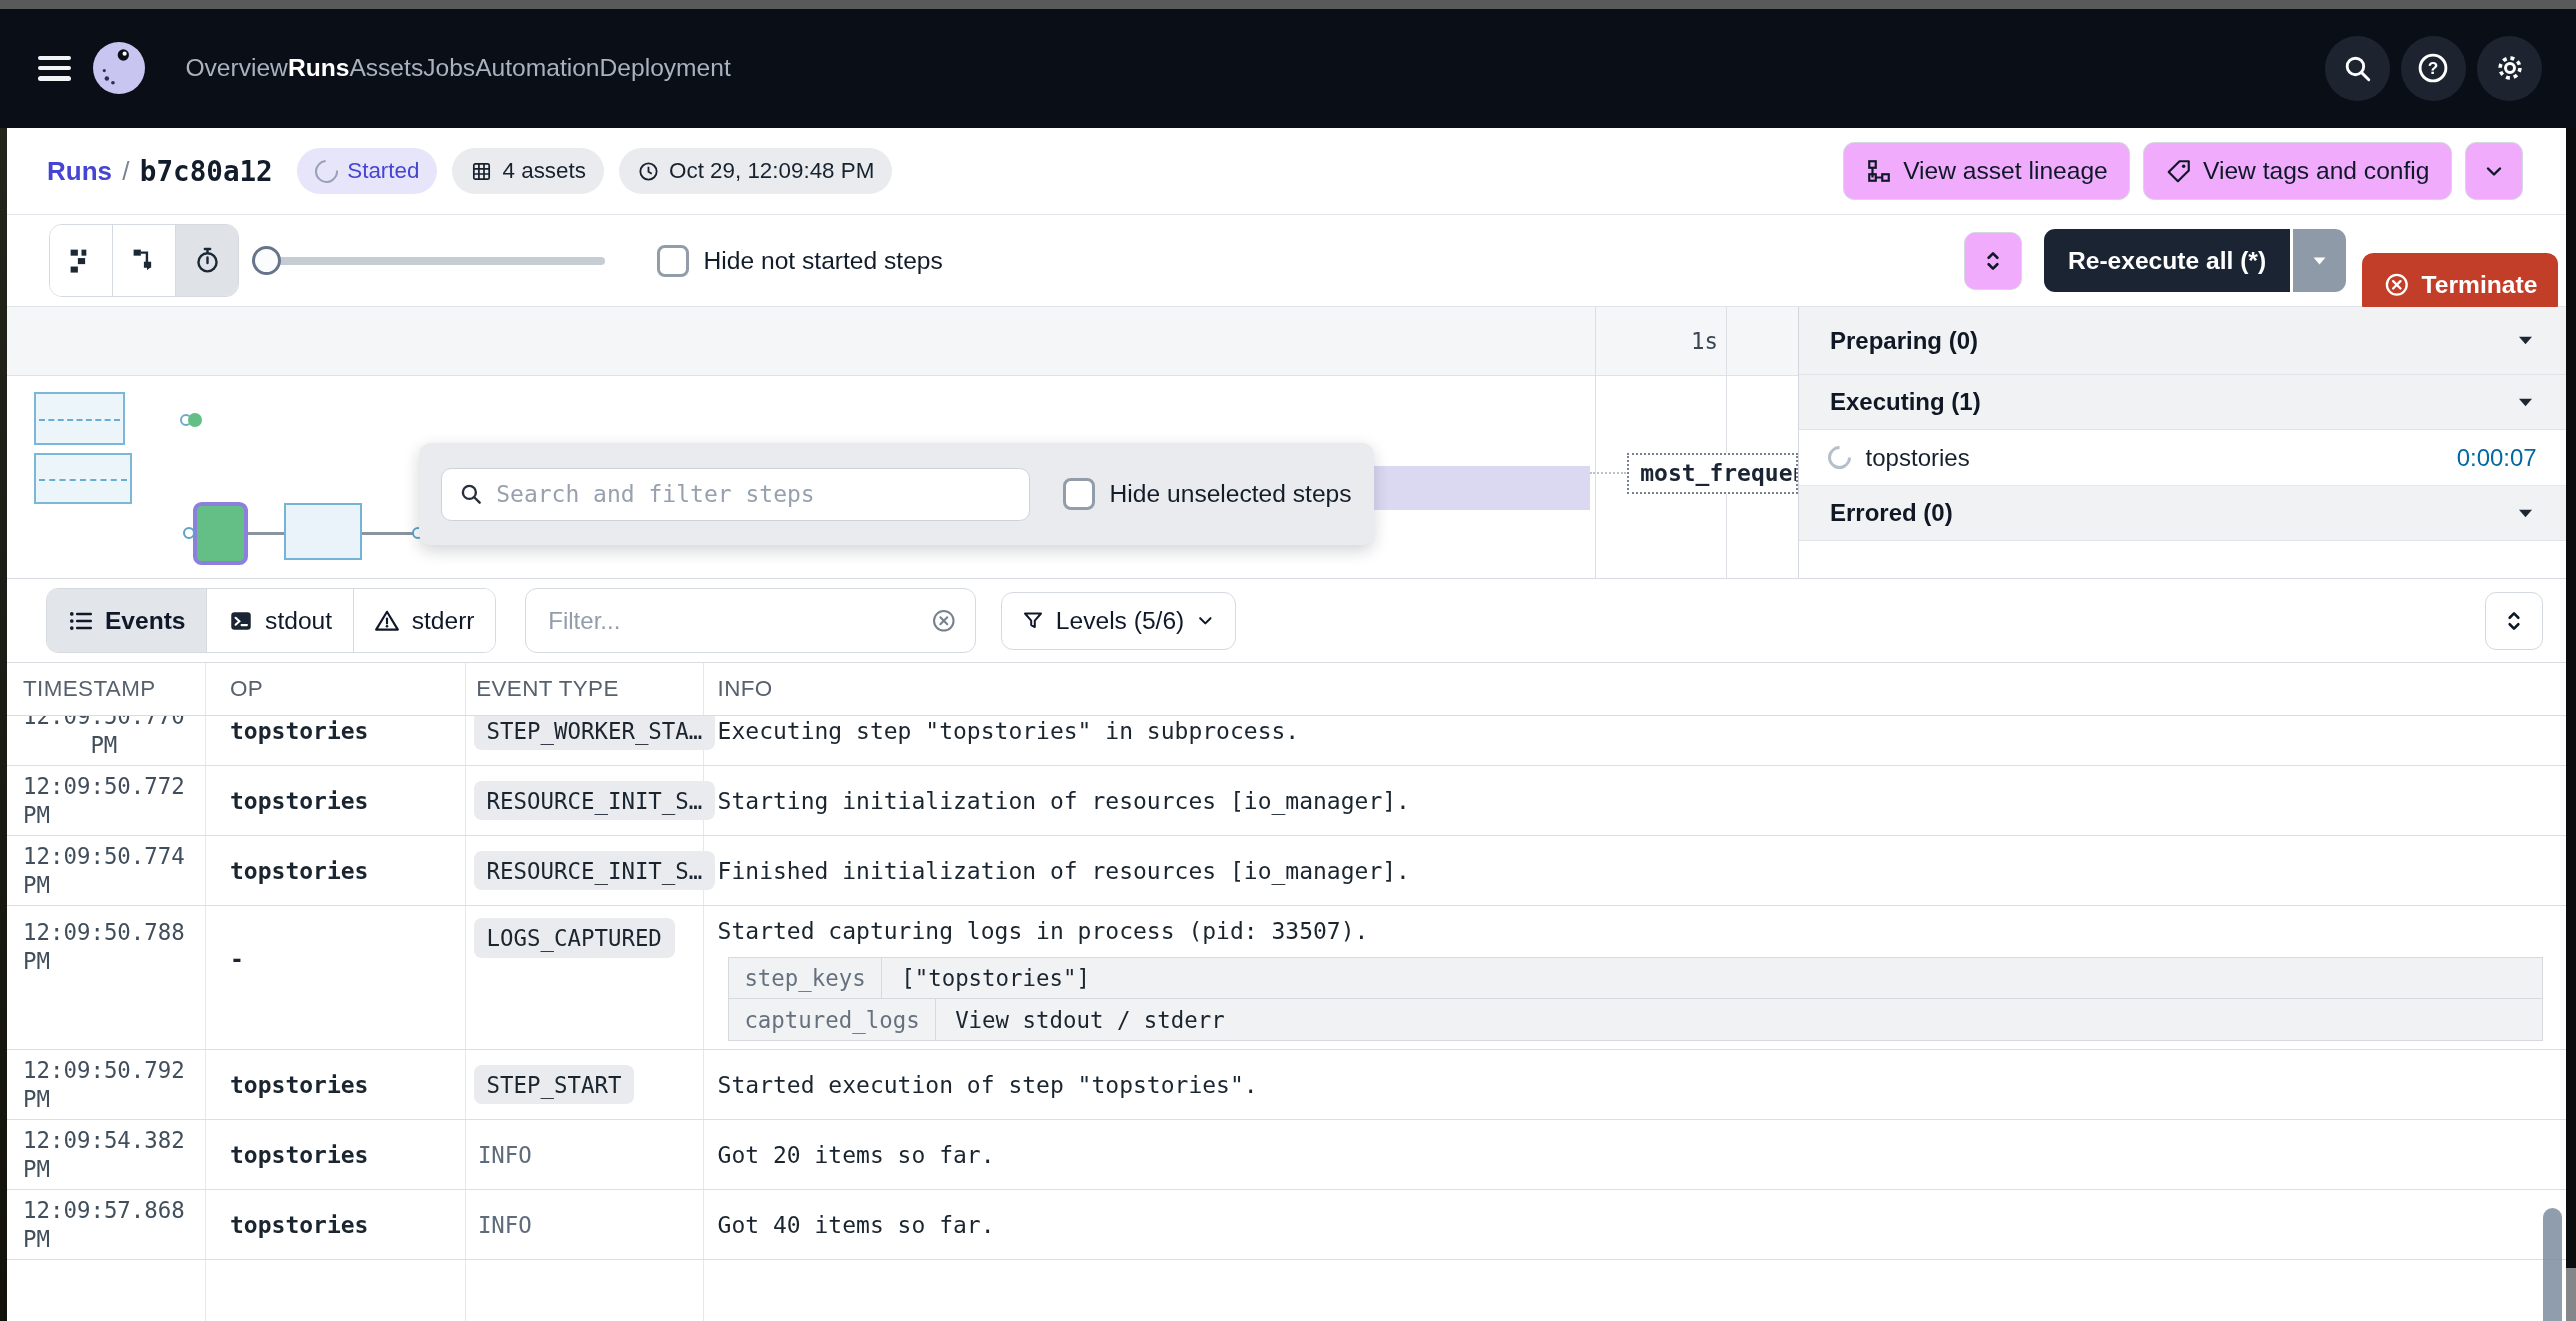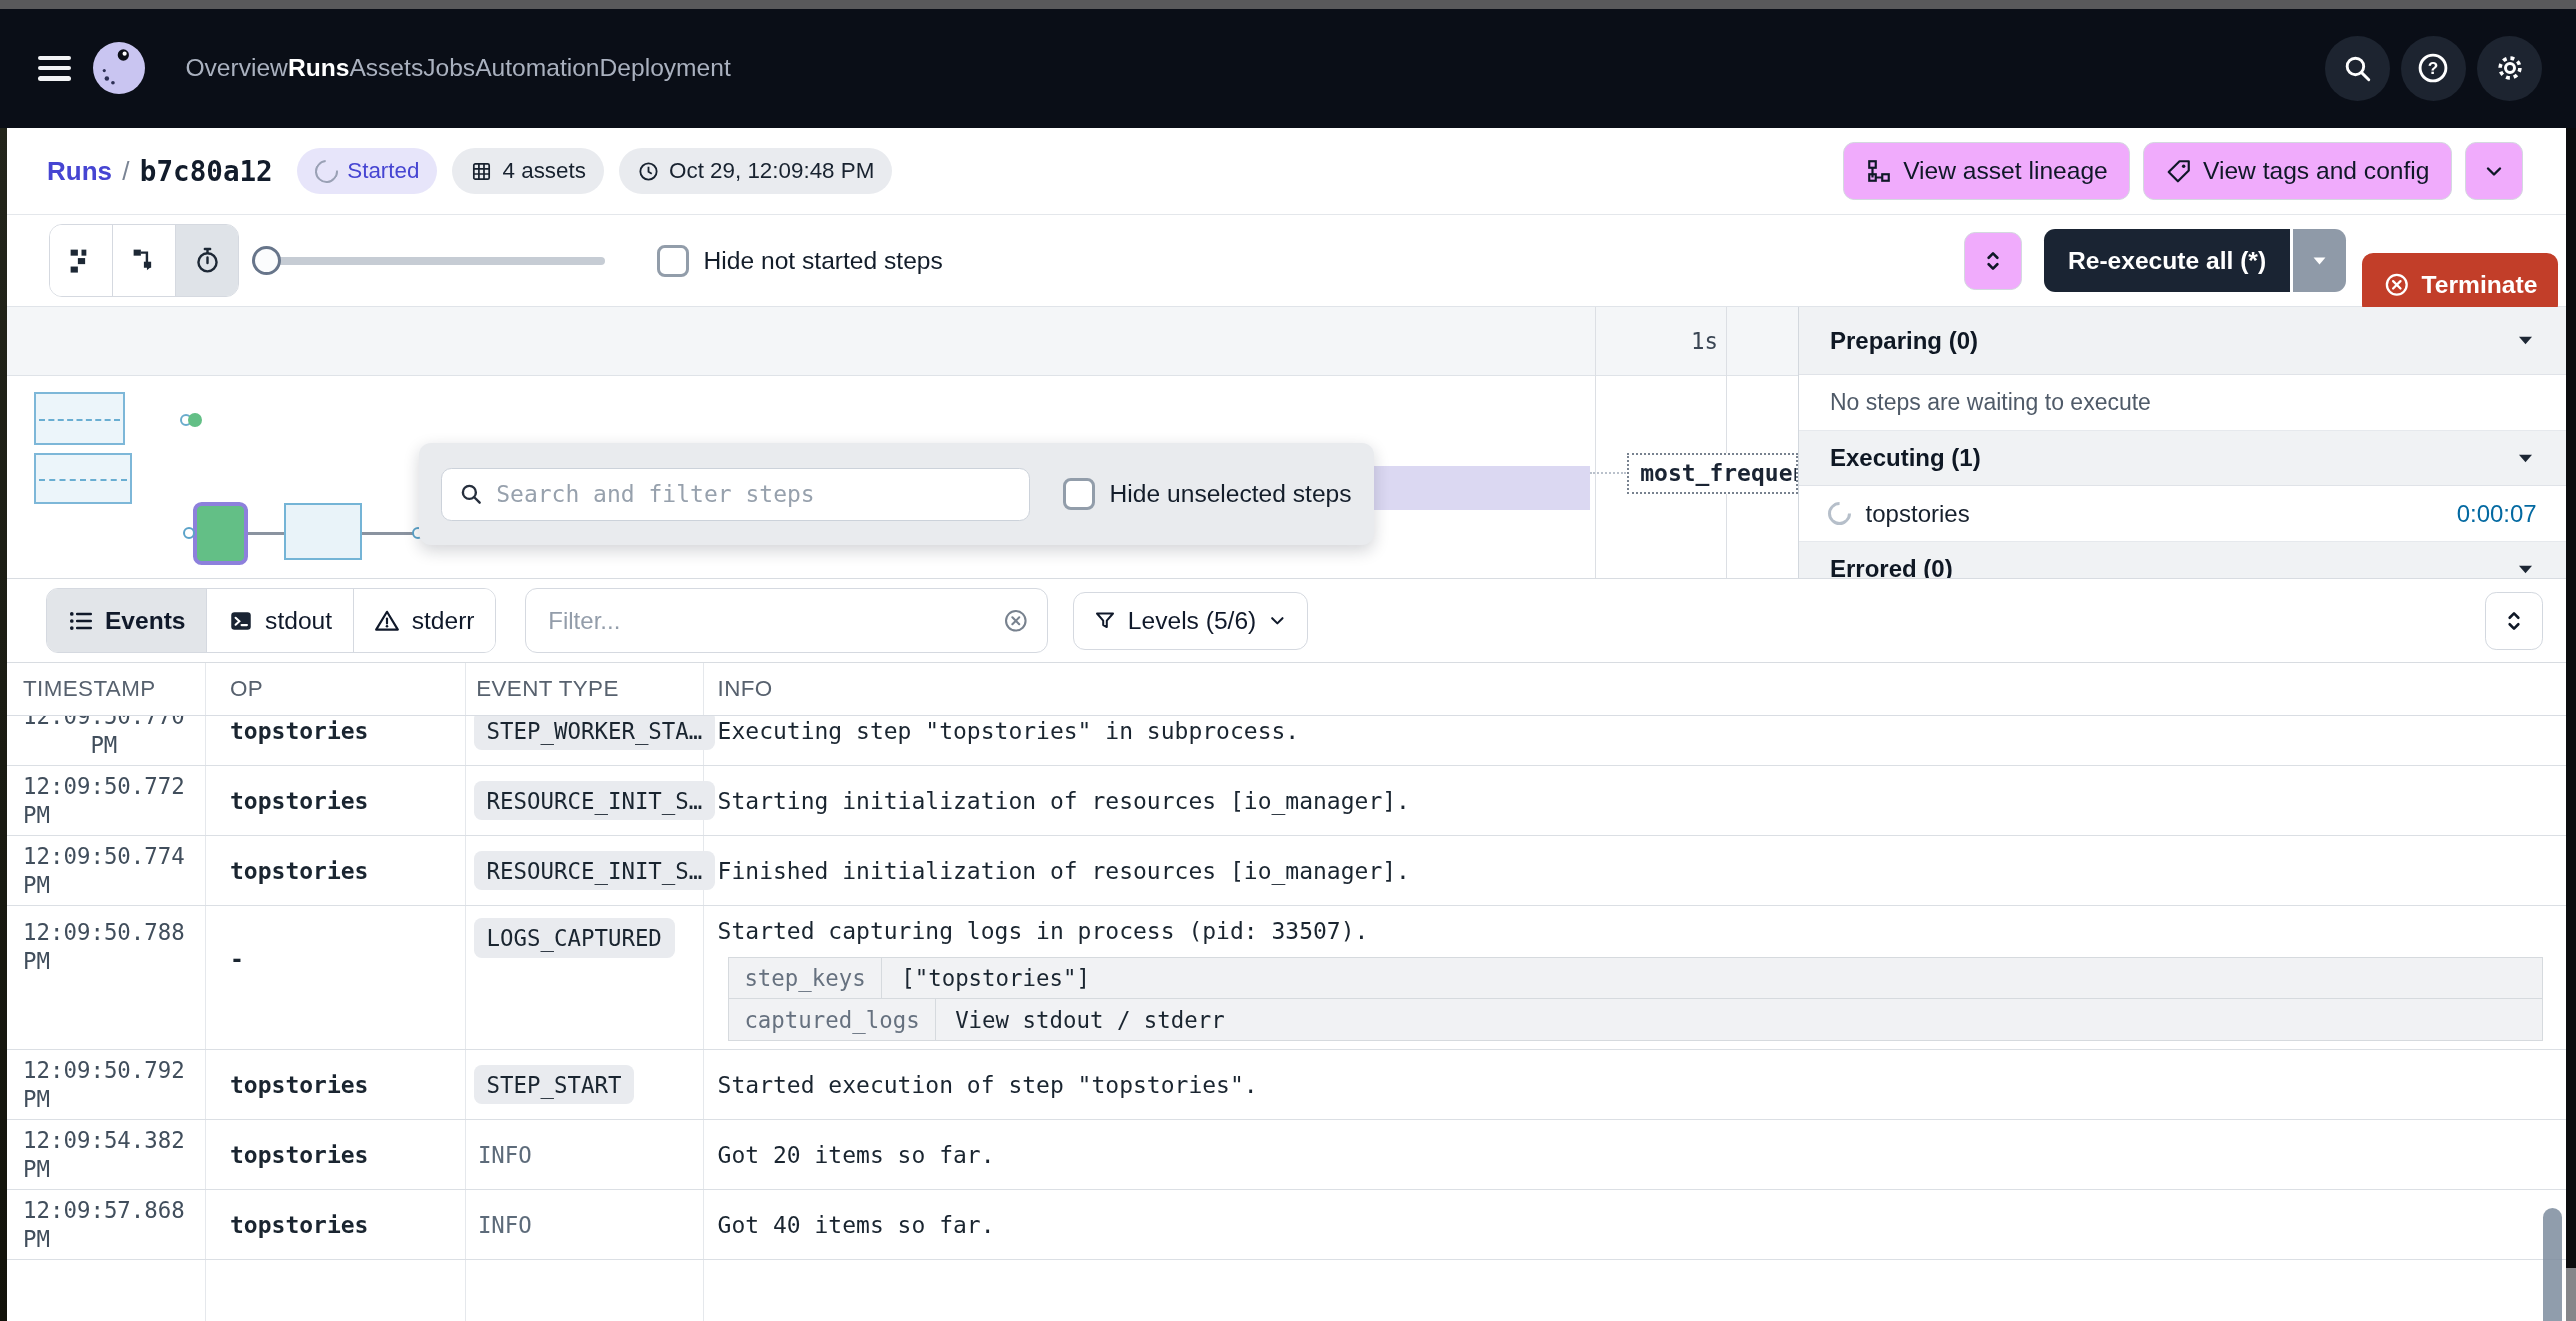--- a/index.html
+++ b/index.html
@@ -125,21 +125,21 @@
   
   .events-toolbar{position:absolute;top:578px;left:0;right:10.3px;height:85px;background:#fff;
                   border-top:1.3px solid #d8dce1;border-bottom:1.3px solid #d8dce1;display:flex;align-items:center;
                   box-sizing:border-box;z-index:5;}
   .tab-group{margin-left:46px;display:flex;height:65px;border:1.7px solid #d5d9e0;border-radius:12px;overflow:hidden;
              box-sizing:border-box;}
   .tab{display:flex;align-items:center;gap:11.2px;padding:0 20.7px;background:#fff;border-left:1.7px solid #d5d9e0;
        font-size:24.6px;color:#10192a;cursor:pointer;white-space:nowrap;}
   .tab:first-child{border-left:none;}
   .tab.selected{background:#e2e5e9;font-weight:700;}
-  .filter-box{margin-left:28.4px;width:523px;height:65px;border:1.7px solid #d5d9e0;border-radius:12px;display:flex;
+  .filter-box{margin-left:28.4px;width:451px;height:65px;border:1.7px solid #d5d9e0;border-radius:12px;display:flex;
               align-items:center;padding:0 17px 0 20.7px;box-sizing:border-box;}
   .filter-box input{flex:1;min-width:0;border:none;outline:none;font-size:24px;color:#1a2433;
                     font-family:"Liberation Sans",sans-serif;background:transparent;}
   .filter-box input::placeholder{color:#939daa;}
   .levels-btn{margin-left:25px;height:58px;border:1.7px solid #d5d9e0;border-radius:12px;display:flex;
               align-items:center;gap:11.2px;padding:0 19px;font-size:24.6px;color:#10192a;cursor:pointer;
               box-sizing:border-box;white-space:nowrap;}
   .toolbar-updown{margin-left:auto;margin-right:22.4px;width:58px;height:58px;border:1.7px solid #d3d8df;
                   border-radius:11.2px;display:flex;align-items:center;justify-content:center;cursor:pointer;
                   box-sizing:border-box;background:#fff;}
@@ -402,21 +402,20 @@
 
     <div class="panel">
       <div class="p-header first">
         <span class="p-title">Preparing (0)</span>
         <span class="p-caret icon">
           <svg width="19" height="13" viewBox="0 0 20 14">
               <path d="M3 3l7 8 7-8z" fill="#1d2734"></path>
             </svg>
         </span>
       </div>
-      <div class="p-empty">No steps are waiting to execute</div>
       <div class="p-header">
         <span class="p-title">Executing (1)</span>
         <span class="p-caret icon">
           <svg width="19" height="13" viewBox="0 0 20 14">
               <path d="M3 3l7 8 7-8z" fill="#1d2734"></path>
             </svg>
         </span>
       </div>
       <div class="p-step">
         <span class="spinner"></span>

